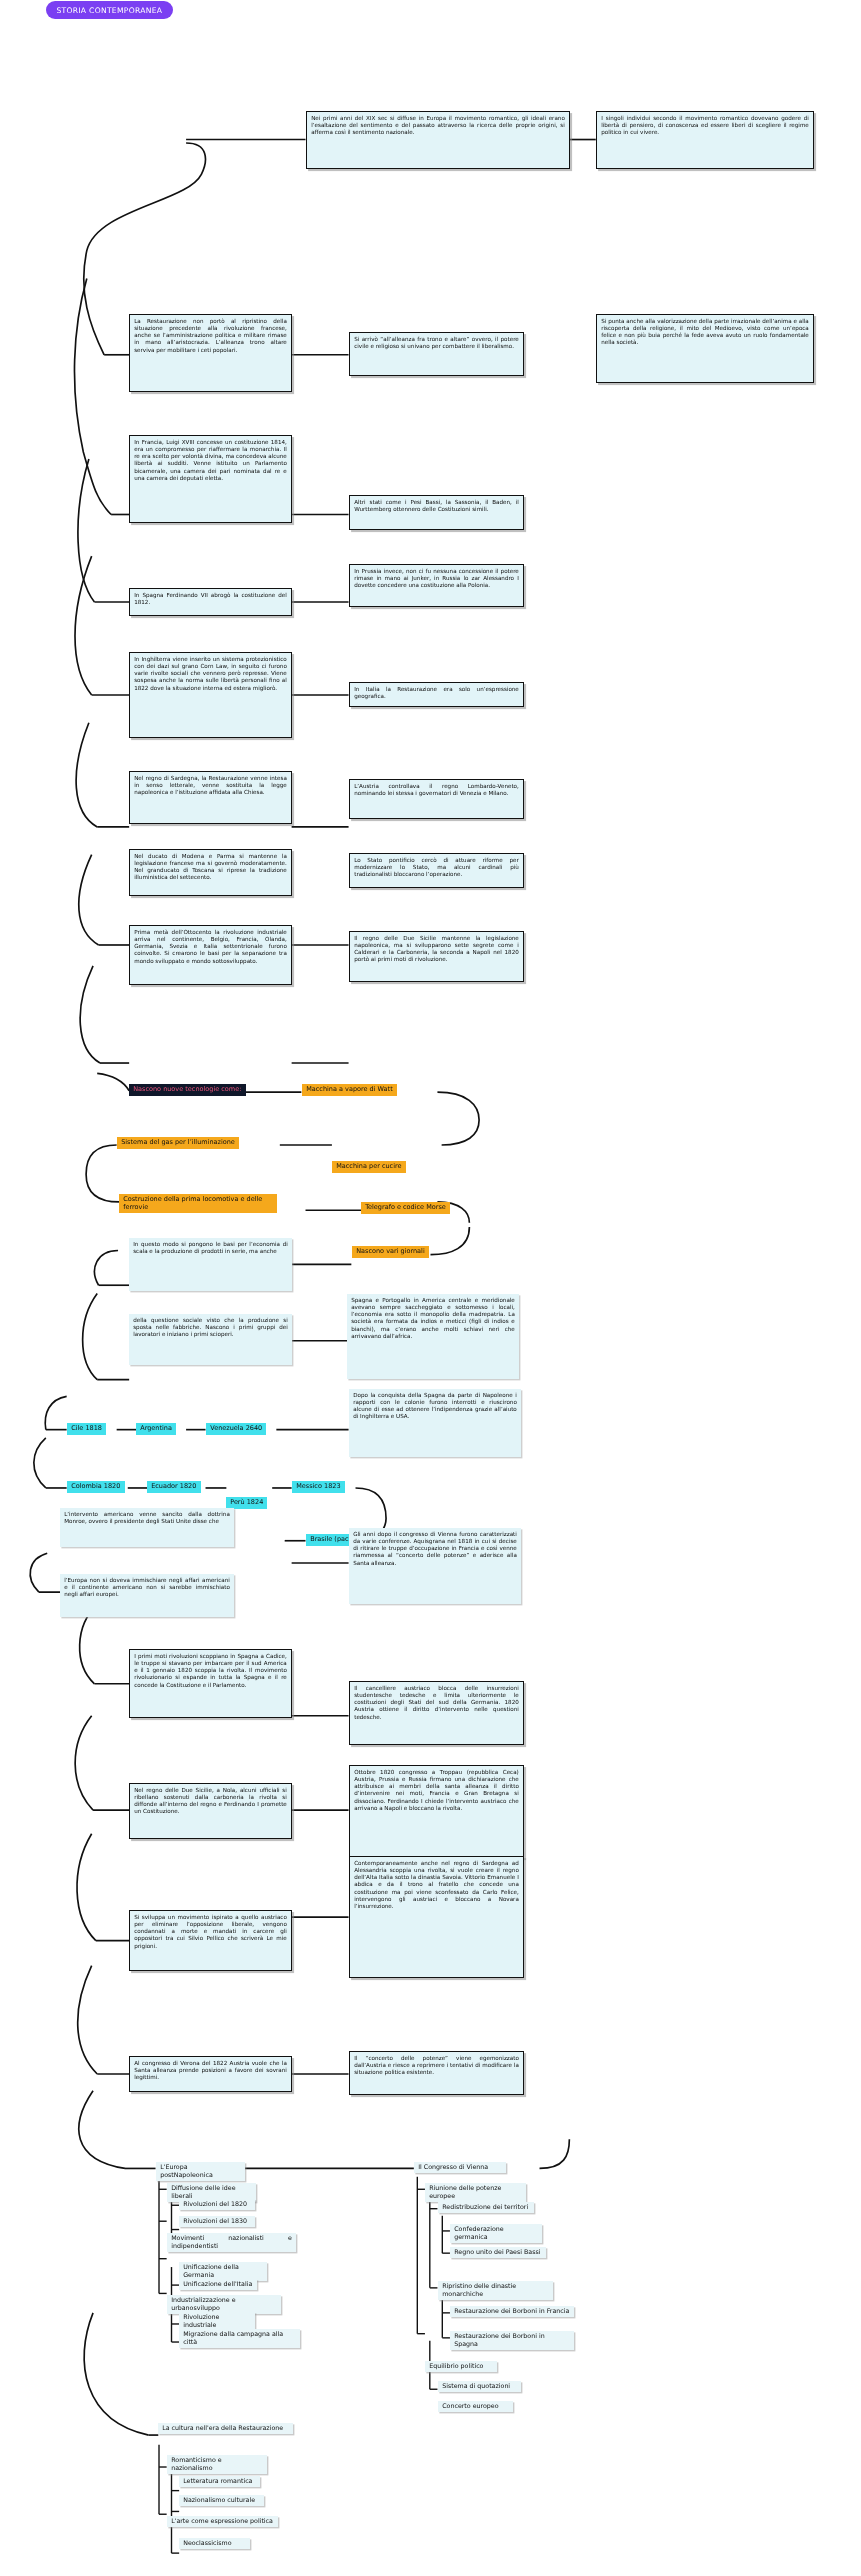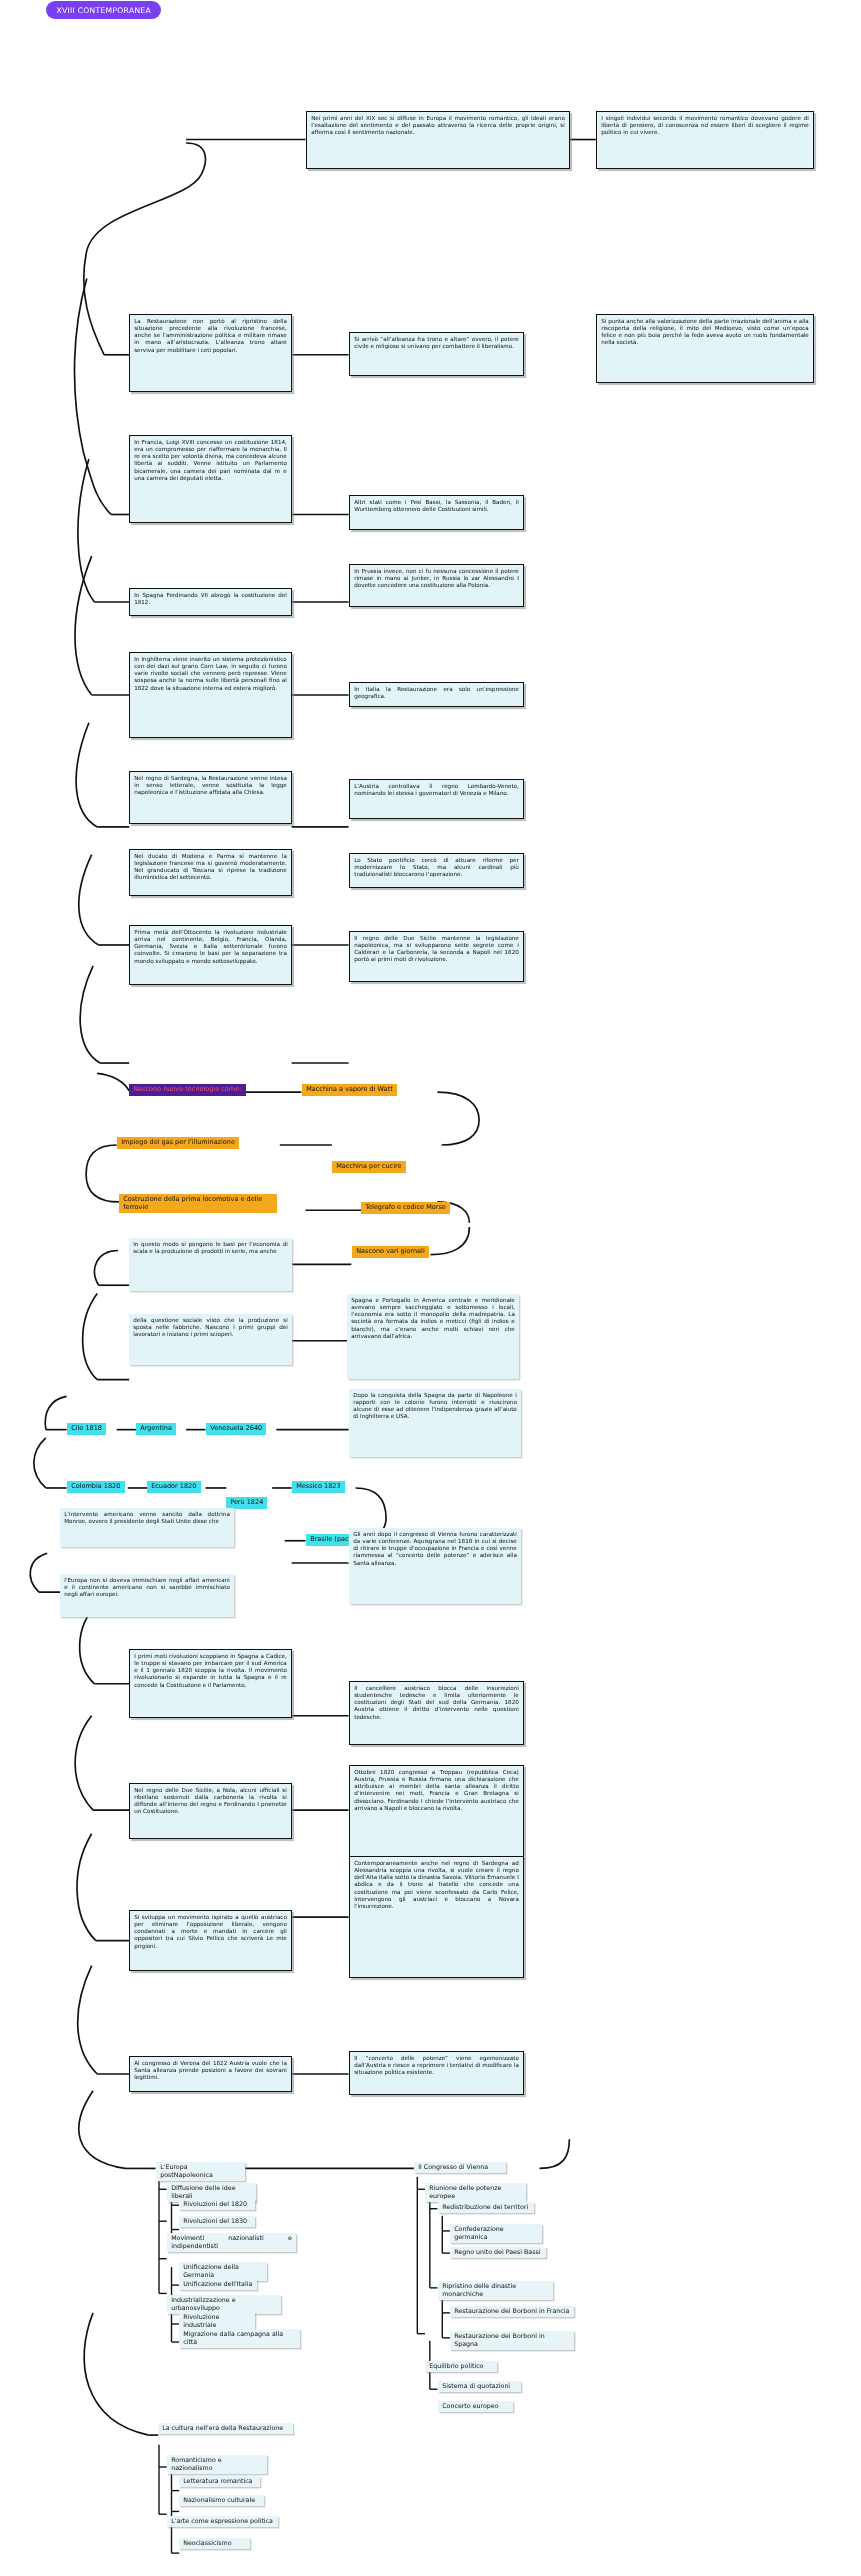--- a/index.html
+++ b/index.html
@@ -72,21 +72,21 @@
     font-size: 6.5px;
     line-height: 7.6px;
     padding: 2.1px 4.2px;
     white-space: nowrap;
     color: #111;
     font-family: "DejaVu Sans", sans-serif;
   }
   .lbl.wrap { white-space: normal; }
   .lbl.orange { background: #f5a81c; }
   .lbl.cyan   { background: #41e0ec; }
-  .lbl.pinktext { background: #4c1d95; color: #e8547a; }
+  .lbl.pinktext { background: #0f172a; color: #e8547a; }
   
   .conn { position: absolute; left: 0; top: 0; pointer-events: none; }
   
   .tnode {
     position: absolute;
     background: #e8f5f8;
     box-shadow: 1.4px 1.4px 0 rgba(150,150,150,.5);
     font-size: 6.3px;
     line-height: 8px;
     color: #111;
@@ -174,21 +174,21 @@
 
       <path d="M134 3010 C100 3060 104 3110 180 3122"></path>
       <path d="M180 3122 L224 3122"></path>
       <path d="M352 3122 L596 3122"></path>
       <path d="M777 3122 C812 3122 820 3104 820 3080"></path>
       <path d="M134 3330 C106 3400 120 3486 214 3506"></path>
       <path d="M214 3506 L228 3506"></path>
     </g>
   </svg>
 
-  <div class="badge">XVIII CONTEMPORANEA</div>
+  <div class="badge">STORIA CONTEMPORANEA</div>
 
 
   <div class="nbox" style="left:306px;  top:111px; width:264px; height:58px;">Nei primi anni del XIX sec si diffuse in Europa il movimento romantico, gli ideali erano l’esaltazione del sentimento e del passato attraverso la ricerca delle proprie origini, si afferma così il sentimento nazionale.</div>
   <div class="nbox" style="left:596px;  top:111px; width:218px; height:58px;">I singoli individui secondo il movimento romantico dovevano godere di libertà di pensiero, di conoscenza ed essere liberi di scegliere il regime politico in cui vivere.</div>
 
   <div class="nbox" style="left:129px;  top:314px; width:163px; height:78px;">La Restaurazione non portò al ripristino della situazione precedente alla rivoluzione francese, anche se l’amministrazione politica e militare rimase in mano all’aristocrazia. L’alleanza trono altare serviva per mobilitare i ceti popolari.</div>
   <div class="nbox" style="left:349px;  top:332px; width:175px; height:44px;">Si arrivò “all’alleanza fra trono e altare” ovvero, il potere civile e religioso si univano per combattere il liberalismo.</div>
   <div class="nbox" style="left:596px;  top:314px; width:218px; height:69px;">Si punta anche alla valorizzazione della parte irrazionale dell’anima e alla riscoperta della religione, il mito del Medioevo, visto come un’epoca felice e non più buia perché la fede aveva avuto un ruolo fondamentale nella società.</div>
 
   <div class="nbox" style="left:129px;  top:435px; width:163px; height:88px;">In Francia, Luigi XVIII concesse un costituzione 1814, era un compromesso per riaffermare la monarchia. Il re era scelto per volontà divina, ma concedeva alcune libertà ai sudditi. Venne istituito un Parlamento bicamerale, una camera dei pari nominata dal re e una camera dei deputati eletta.</div>
@@ -204,21 +204,21 @@
   <div class="nbox" style="left:349px;  top:779px; width:175px; height:40px;">L’Austria controllava il regno Lombardo-Veneto, nominando lei stessa i governatori di Venezia e Milano.</div>
 
   <div class="nbox" style="left:129px;  top:849px; width:163px; height:47px;">Nel ducato di Modena e Parma si mantenne la legislazione francese ma si governò moderatamente. Nel granducato di Toscana si riprese la tradizione illuministica del settecento.</div>
   <div class="nbox" style="left:349px;  top:853px; width:175px; height:35px;">Lo Stato pontificio cercò di attuare riforme per modernizzare lo Stato, ma alcuni cardinali più tradizionalisti bloccarono l’operazione.</div>
 
   <div class="nbox" style="left:129px;  top:925px; width:163px; height:60px;">Prima metà dell’Ottocento la rivoluzione industriale arriva nel continente, Belgio, Francia, Olanda, Germania, Svezia e Italia settentrionale furono coinvolte. Si crearono le basi per la separazione tra mondo sviluppato e mondo sottosviluppato.</div>
   <div class="nbox" style="left:349px;  top:931px; width:175px; height:51px;">Il regno delle Due Sicilie mantenne la legislazione napoleonica, ma si svilupparono sette segrete come i Calderari e la Carboneria, la seconda a Napoli nel 1820 portò ai primi moti di rivoluzione.</div>
 
   <div class="lbl pinktext" style="left:129px; top:1084px;">Nascono nuove tecnologie come:</div>
   <div class="lbl orange" style="left:302px; top:1084px;">Macchina a vapore di Watt</div>
-  <div class="lbl orange" style="left:117px; top:1137px;">Impiego del gas per l’illuminazione</div>
+  <div class="lbl orange" style="left:117px; top:1137px;">Sistema del gas per l’illuminazione</div>
   <div class="lbl orange" style="left:332px; top:1137px;margin-top:24px;">Macchina per cucire</div>
   <div class="lbl orange wrap" style="left:119px; top:1194px; width:158px;">Costruzione della prima locomotiva e delle ferrovie</div>
   <div class="lbl orange" style="left:361px; top:1202px;">Telegrafo e codice Morse</div>
   <div class="lbl orange" style="left:352px; top:1246px;">Nascono vari giornali</div>
 
   <div class="nbox noborder" style="left:129px; top:1238px; width:163px; height:53px;">In questo modo si pongono le basi per l’economia di scala e la produzione di prodotti in serie, ma anche</div>
   <div class="nbox noborder" style="left:129px; top:1314px; width:163px; height:51px;">della questione sociale visto che la produzione si sposta nelle fabbriche. Nascono i primi gruppi dei lavoratori e iniziano i primi scioperi.</div>
   <div class="nbox noborder" style="left:347px; top:1294px; width:172px; height:85px;">Spagna e Portogallo in America centrale e meridionale avevano sempre saccheggiato e sottomesso i locali, l’economia era sotto il monopolio della madrepatria. La società era formata da indios e meticci (figli di indios e bianchi), ma c’erano anche molti schiavi neri che arrivavano dall’africa.</div>
   <div class="nbox noborder" style="left:349px; top:1389px; width:172px; height:68px;">Dopo la conquista della Spagna da parte di Napoleone i rapporti con le colonie furono interrotti e riuscirono alcune di esse ad ottenere l’indipendenza grazie all’aiuto di Inghilterra e USA.</div>
 

